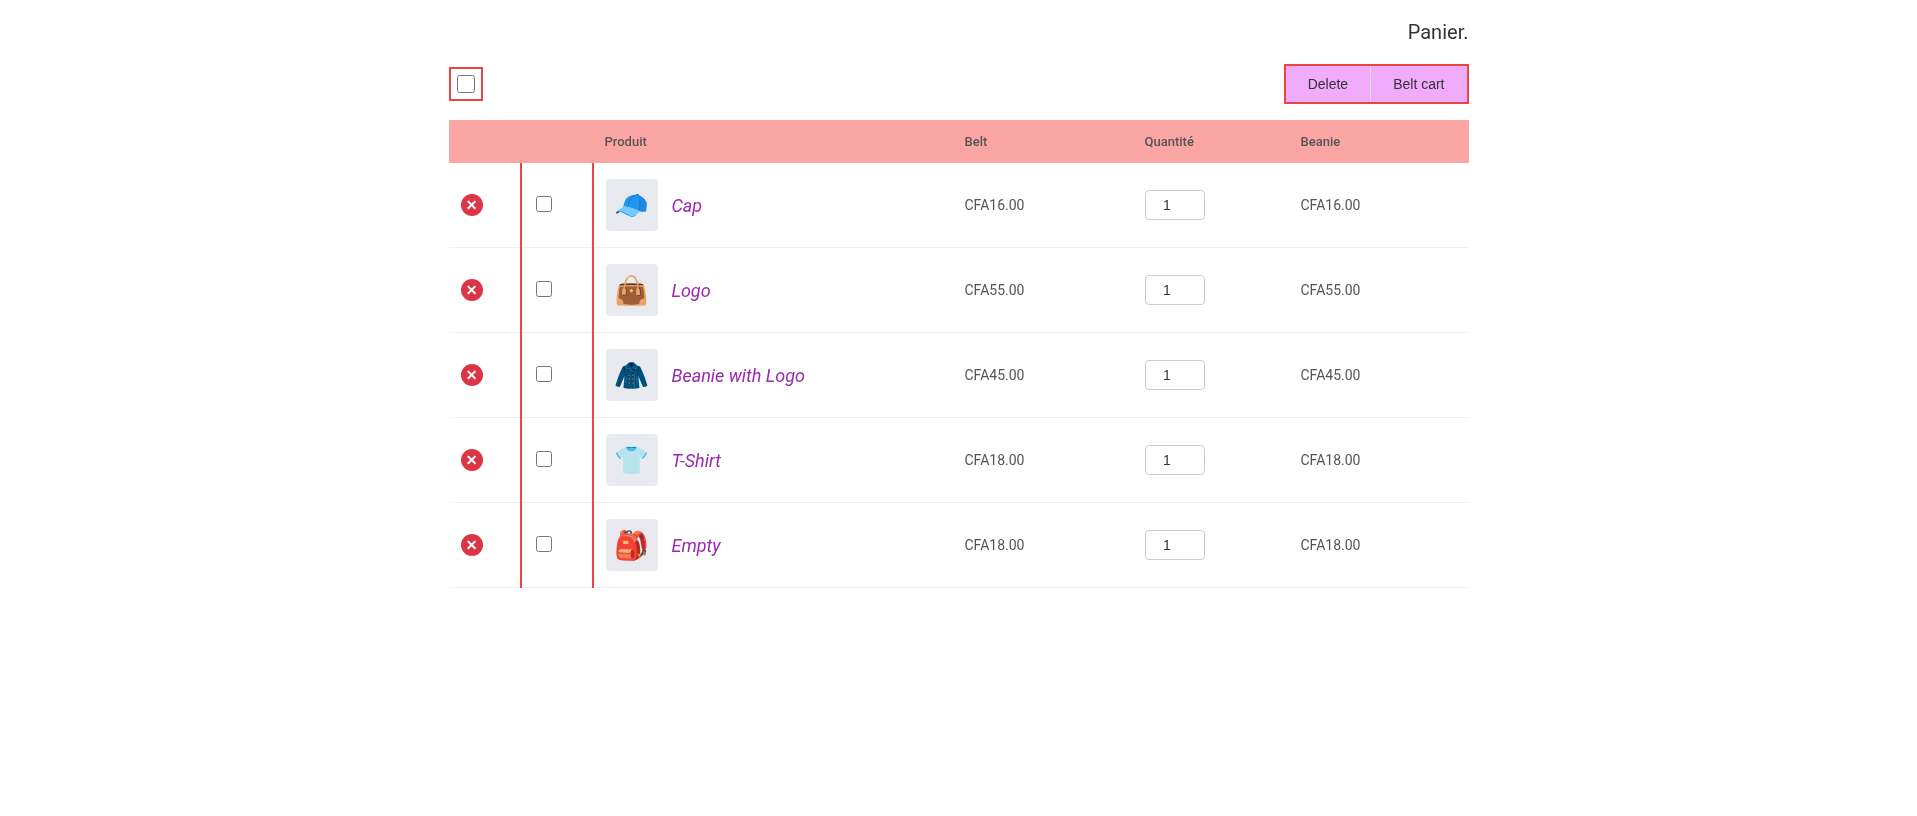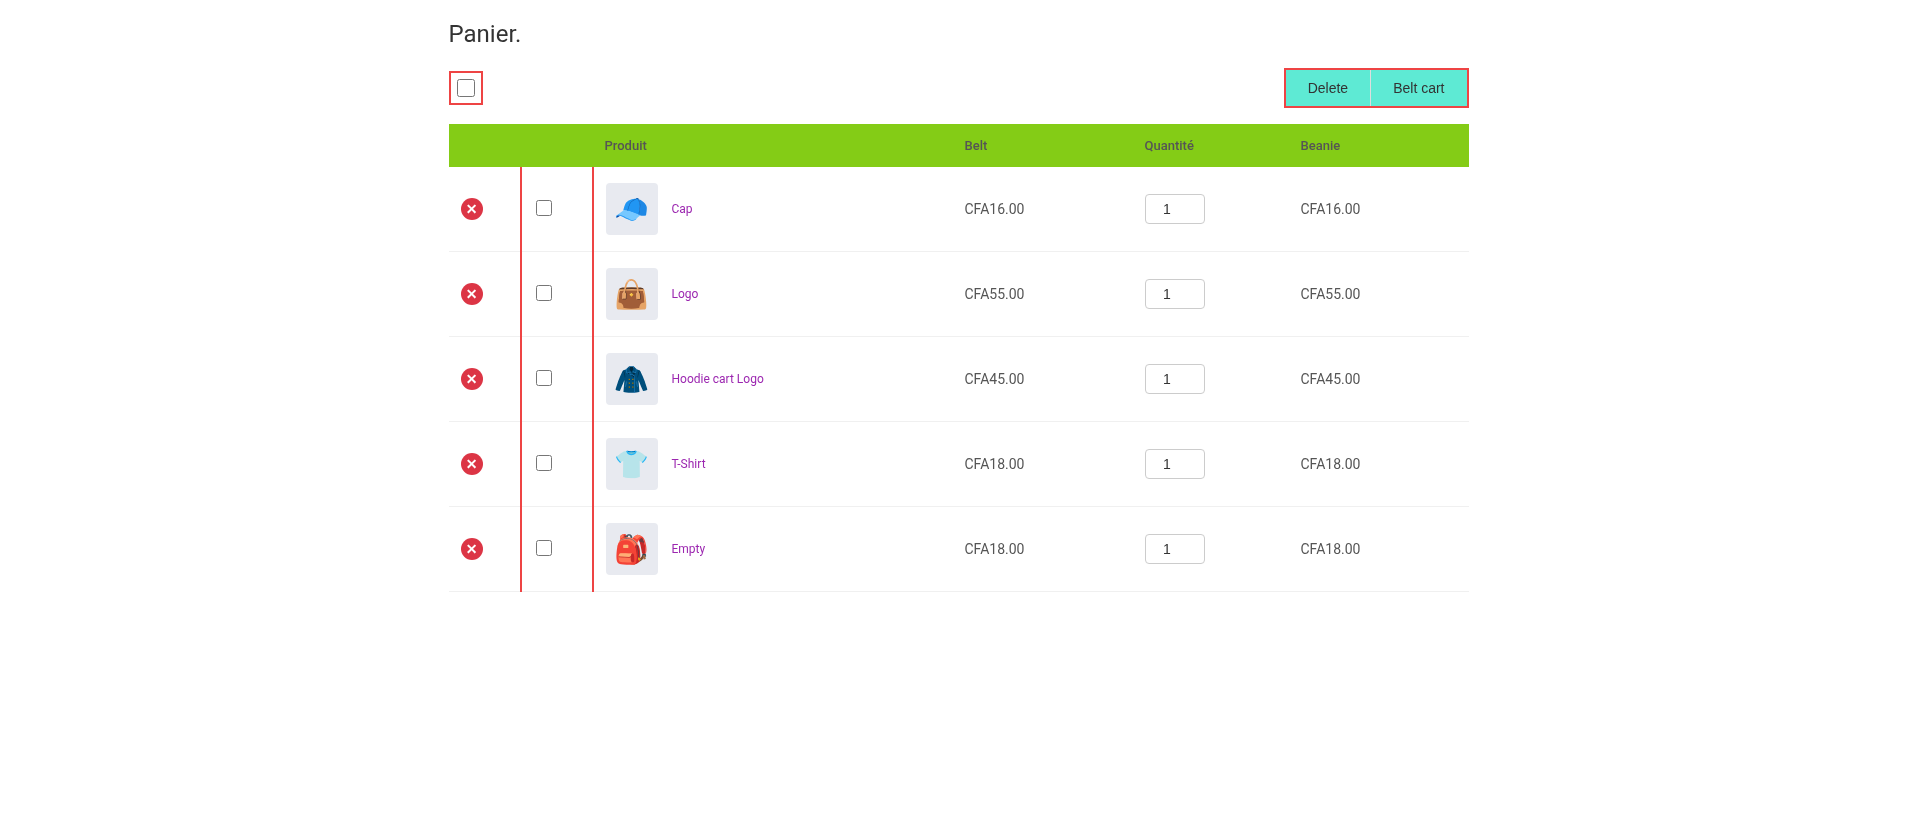--- a/index.html
+++ b/index.html
@@ -10,24 +10,25 @@
       font-size: 14px;
     }
 
     .page-container {
       max-width: 1100px;
       margin: 0 auto;
       padding: 20px 40px;
     }
 
     .page-title {
-      font-size: 24px;
+      font-size: 20px;
       font-weight: 400;
       color: #333;
       margin-bottom: 20px;
+      text-align: right;
     }
 
     .toolbar {
       display: flex;
       align-items: center;
       justify-content: space-between;
       margin-bottom: 16px;
     }
 
     .select-all-wrapper {
@@ -46,38 +47,38 @@
 
     .action-buttons {
       display: flex;
       gap: 0;
       border: 2px solid #e44;
     }
 
     .action-btn {
       padding: 10px 22px;
       border: none;
-      background: #5eead4;
+      background: #f0abfc;
       font-size: 14px;
       cursor: pointer;
       color: #333;
       font-weight: 400;
     }
 
     .action-btn:not(:last-child) {
       border-right: 1px solid #ddd;
     }
 
     .cart-table {
       width: 100%;
       border-collapse: collapse;
     }
 
     .cart-table thead tr {
-      background: #84cc16;
+      background: #fca5a5;
     }
 
     .cart-table th {
       padding: 14px 12px;
       text-align: left;
       font-weight: 500;
       color: #555;
       font-size: 13px;
     }
 
@@ -139,21 +140,22 @@
       border-radius: 4px;
       display: flex;
       align-items: center;
       justify-content: center;
       font-size: 28px;
       flex-shrink: 0;
     }
 
     .product-name {
       color: #9c27b0;
-      font-size: 12px;
+      font-size: 18px;
+      font-style: italic;
     }
 
     .price-cell {
       color: #555;
       font-size: 14px;
     }
 
     .qty-input {
       width: 60px;
       padding: 6px 10px;
@@ -241,21 +243,21 @@
         <tr>
           <td class="remove-col">
       <button class="row-remove-btn">
         <span class="remove-icon">✕</span>
       </button>
           </td>
           <td style="border-left: 2px solid rgb(238, 68, 68); border-right: 2px solid rgb(238, 68, 68); padding: 16px 14px; vertical-align: middle;"><input type="checkbox" class="row-checkbox" style=""></td>
           <td>
       <div class="product-cell">
         <div class="product-image">🧥</div>
-        <span class="product-name">Hoodie cart Logo</span>
+        <span class="product-name">Beanie with Logo</span>
       </div>
           </td>
           <td class="price-cell">CFA45.00</td>
           <td><input type="number" class="qty-input" value="1" min="1" style=""></td>
           <td class="total-cell">CFA45.00</td>
         </tr>
         <tr>
           <td class="remove-col">
       <button class="row-remove-btn">
         <span class="remove-icon">✕</span>

